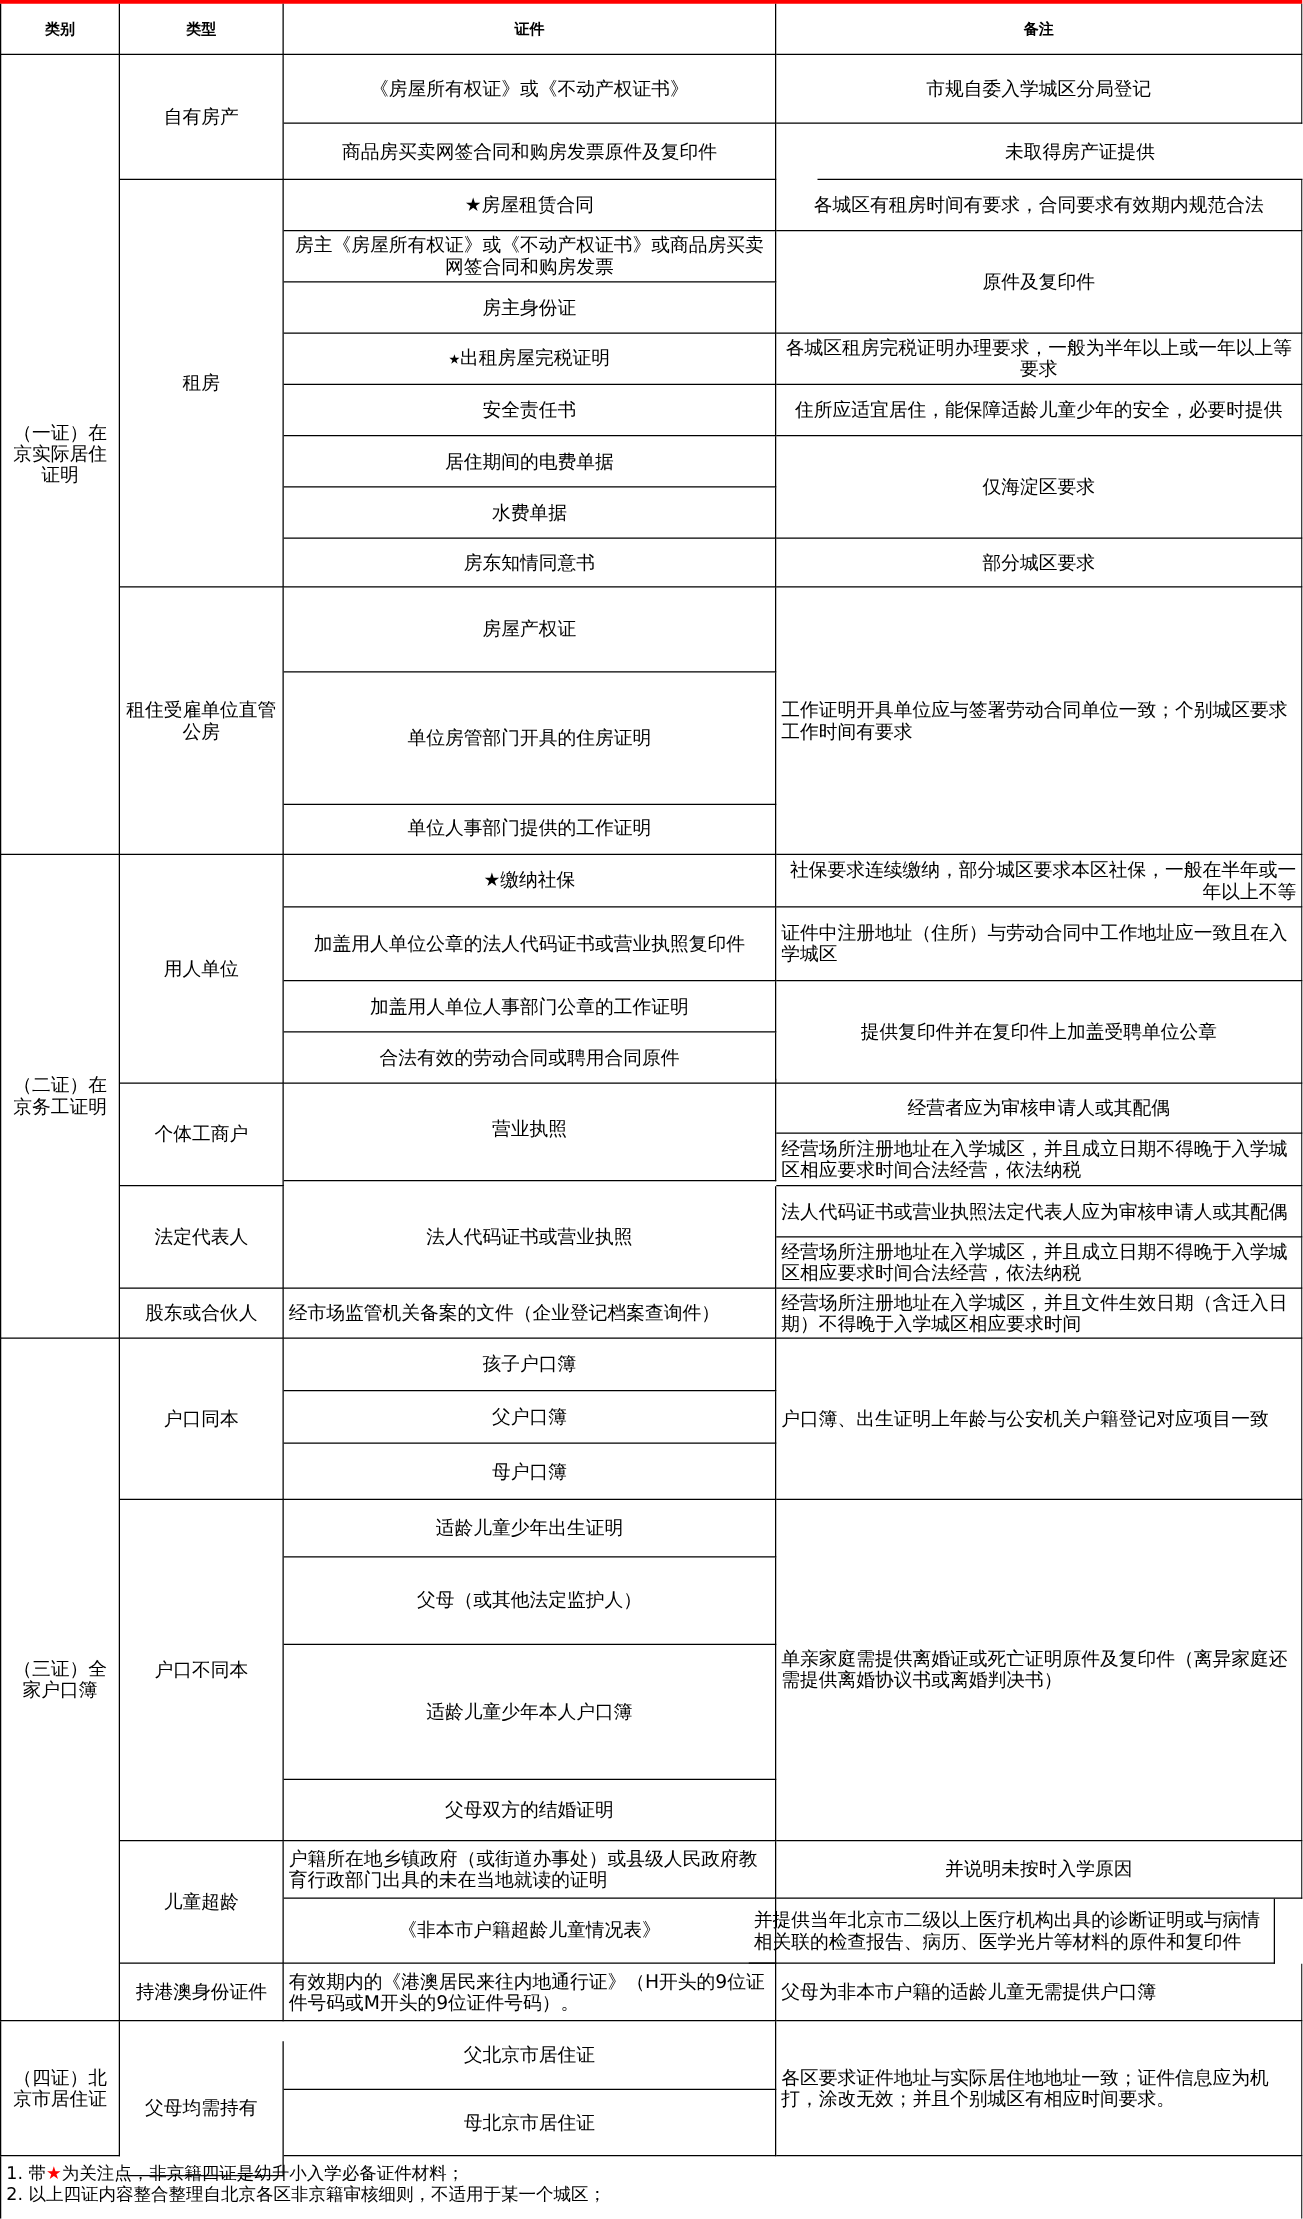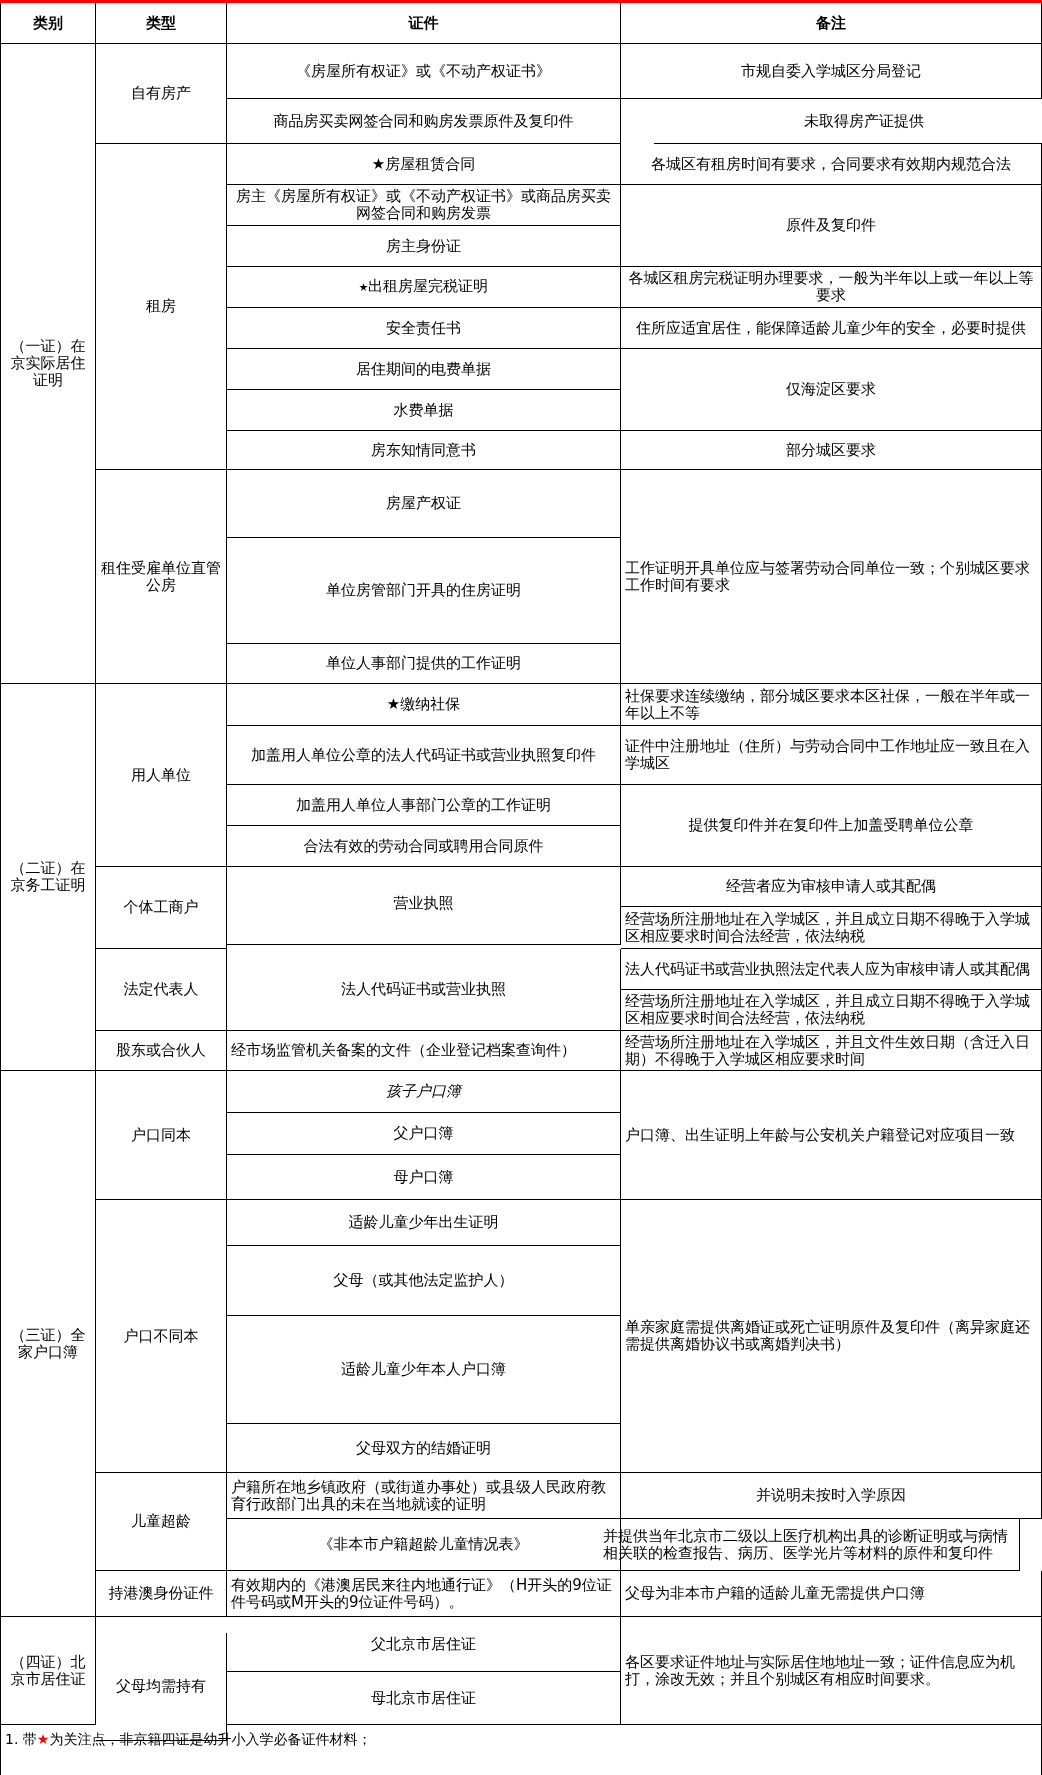--- a/index.html
+++ b/index.html
@@ -4,21 +4,21 @@
 <style>
   html, body { margin: 0; padding: 0; background: #ffffff; }
   body { width: 1042px; height: 1775px; overflow: hidden; position: relative;
          font-family: "DejaVu Sans", "Liberation Sans", sans-serif; color: #000; }
   .topbar { position: absolute; left: 0; top: 0; width: 1042px; height: 3px; background: #ff0000; }
   .grid { position: absolute; left: 0; top: 3px; width: 1042px; }
   .cell { position: absolute; box-sizing: border-box; border-right: 1px solid #000; border-bottom: 1px solid #000;
           display: flex; align-items: center; justify-content: center; text-align: center;
           font-size: 15px; line-height: 17px; padding: 0 4px; overflow: hidden; }
   .cell.left { justify-content: flex-start; text-align: left; }
-  .cell.hdr { font-weight: bold; font-size: 15px; }
+  .cell.hdr { font-weight: bold; font-size: 12px; }
   .cell.c0 { border-left: 1px solid #000; }
   .cell.notes { align-items: flex-start; justify-content: flex-start; text-align: left; flex-direction: column;
                 padding: 6px 4px; font-size: 14px; line-height: 17px; border-left: 1px solid #000; }
   .redstar { color: #ff0000; }
 </style>
 </head>
 <body>
 
 <div class="topbar"></div>
 
@@ -60,21 +60,21 @@
   <div class="cell" style="left:227px;top:535px;width:394px;height:106px;">单位房管部门开具的住房证明</div>
   <div class="cell" style="left:227px;top:641px;width:394px;height:40px;font-family:Liberation Serif, serif;">单位人事部门提供的工作证明</div>
   <div class="cell left" style="left:621px;top:467px;width:421px;height:214px;">工作证明开具单位应与签署劳动合同单位一致；个别城区要求工作时间有要求</div>
 
   <div class="cell c0" style="left:0;top:681px;width:96px;height:387px;">
       <span>（二证）在京务工证明</span>
     </div>
 
   <div class="cell" style="left:96px;top:681px;width:131px;height:183px;">用人单位</div>
   <div class="cell" style="left:227px;top:681px;width:394px;height:42px;">★缴纳社保</div>
-  <div class="cell left" style="left:621px;top:681px;width:421px;height:42px;">社保要求连续缴纳，部分城区要求本区社保，一般在半年或一年以上不等</div>
+  <div class="cell left" style="left:621px;top:681px;width:421px;height:42px;text-align:right;">社保要求连续缴纳，部分城区要求本区社保，一般在半年或一年以上不等</div>
   <div class="cell" style="left:227px;top:723px;width:394px;height:59px;">加盖用人单位公章的法人代码证书或营业执照复印件</div>
   <div class="cell left" style="left:621px;top:723px;width:421px;height:59px;">证件中注册地址（住所）与劳动合同中工作地址应一致且在入学城区</div>
   <div class="cell" style="left:227px;top:782px;width:394px;height:41px;">加盖用人单位人事部门公章的工作证明</div>
   <div class="cell" style="left:227px;top:823px;width:394px;height:41px;">合法有效的劳动合同或聘用合同原件</div>
   <div class="cell" style="left:621px;top:782px;width:421px;height:82px;">提供复印件并在复印件上加盖受聘单位公章</div>
 
   <div class="cell" style="left:96px;top:864px;width:131px;height:82px;">个体工商户</div>
   <div class="cell" style="left:227px;top:860px;width:394px;height:82px;">营业执照</div>
   <div class="cell" style="left:621px;top:864px;width:421px;height:40px;">经营者应为审核申请人或其配偶</div>
   <div class="cell left" style="left:621px;top:904px;width:421px;height:42px;">经营场所注册地址在入学城区，并且成立日期不得晚于入学城区相应要求时间合法经营，依法纳税</div>
@@ -86,21 +86,21 @@
 
   <div class="cell" style="left:96px;top:1028px;width:131px;height:40px;">股东或合伙人</div>
   <div class="cell left" style="left:227px;top:1028px;width:394px;height:40px;">经市场监管机关备案的文件（企业登记档案查询件）</div>
   <div class="cell left" style="left:621px;top:1028px;width:421px;height:40px;">经营场所注册地址在入学城区，并且文件生效日期（含迁入日期）不得晚于入学城区相应要求时间</div>
 
   <div class="cell c0" style="left:0;top:1068px;width:96px;height:546px;">
       <span>（三证）全家户口簿</span>
     </div>
 
   <div class="cell" style="left:96px;top:1068px;width:131px;height:129px;">户口同本</div>
-  <div class="cell" style="left:227px;top:1068px;width:394px;height:42px;font-style:italic;">孩子户口簿</div>
+  <div class="cell" style="left:227px;top:1068px;width:394px;height:42px;">孩子户口簿</div>
   <div class="cell" style="left:227px;top:1110px;width:394px;height:42px;">父户口簿</div>
   <div class="cell" style="left:227px;top:1152px;width:394px;height:45px;">母户口簿</div>
   <div class="cell left" style="left:621px;top:1068px;width:421px;height:129px;">户口簿、出生证明上年龄与公安机关户籍登记对应项目一致</div>
 
   <div class="cell" style="left:96px;top:1197px;width:131px;height:273px;">户口不同本</div>
   <div class="cell" style="left:227px;top:1197px;width:394px;height:46px;">适龄儿童少年出生证明</div>
   <div class="cell" style="left:227px;top:1243px;width:394px;height:70px;">父母（或其他法定监护人）</div>
   <div class="cell" style="left:227px;top:1313px;width:394px;height:108px;">适龄儿童少年本人户口簿</div>
   <div class="cell" style="left:227px;top:1421px;width:394px;height:49px;">父母双方的结婚证明</div>
   <div class="cell left" style="left:621px;top:1197px;width:421px;height:273px;">单亲家庭需提供离婚证或死亡证明原件及复印件（离异家庭还需提供离婚协议书或离婚判决书）</div>
@@ -120,14 +120,15 @@
     </div>
   <div class="cell" style="left:96px;top:1630px;width:131px;height:108px;">父母均需持有</div>
   <div class="cell" style="left:227px;top:1614px;width:394px;height:55px;">父北京市居住证</div>
   <div class="cell" style="left:227px;top:1669px;width:394px;height:53px;">母北京市居住证</div>
   <div class="cell left" style="left:621px;top:1614px;width:421px;height:108px;">各区要求证件地址与实际居住地地址一致；证件信息应为机打，涂改无效；并且个别城区有相应时间要求。</div>
 
   <div class="cell notes" style="left:0;top:1722px;width:1042px;height:50px;border-bottom:none;">
     <div>
       <span>1. 带</span><span class="redstar">★</span><span>为关注点，非京籍四证是幼升小入学必备证件材料；</span>
     </div>
+    <div>2. 以上四证内容整合整理自北京各区非京籍审核细则，不适用于某一个城区；</div>
   </div>
 </div>
 
 </body></html>

